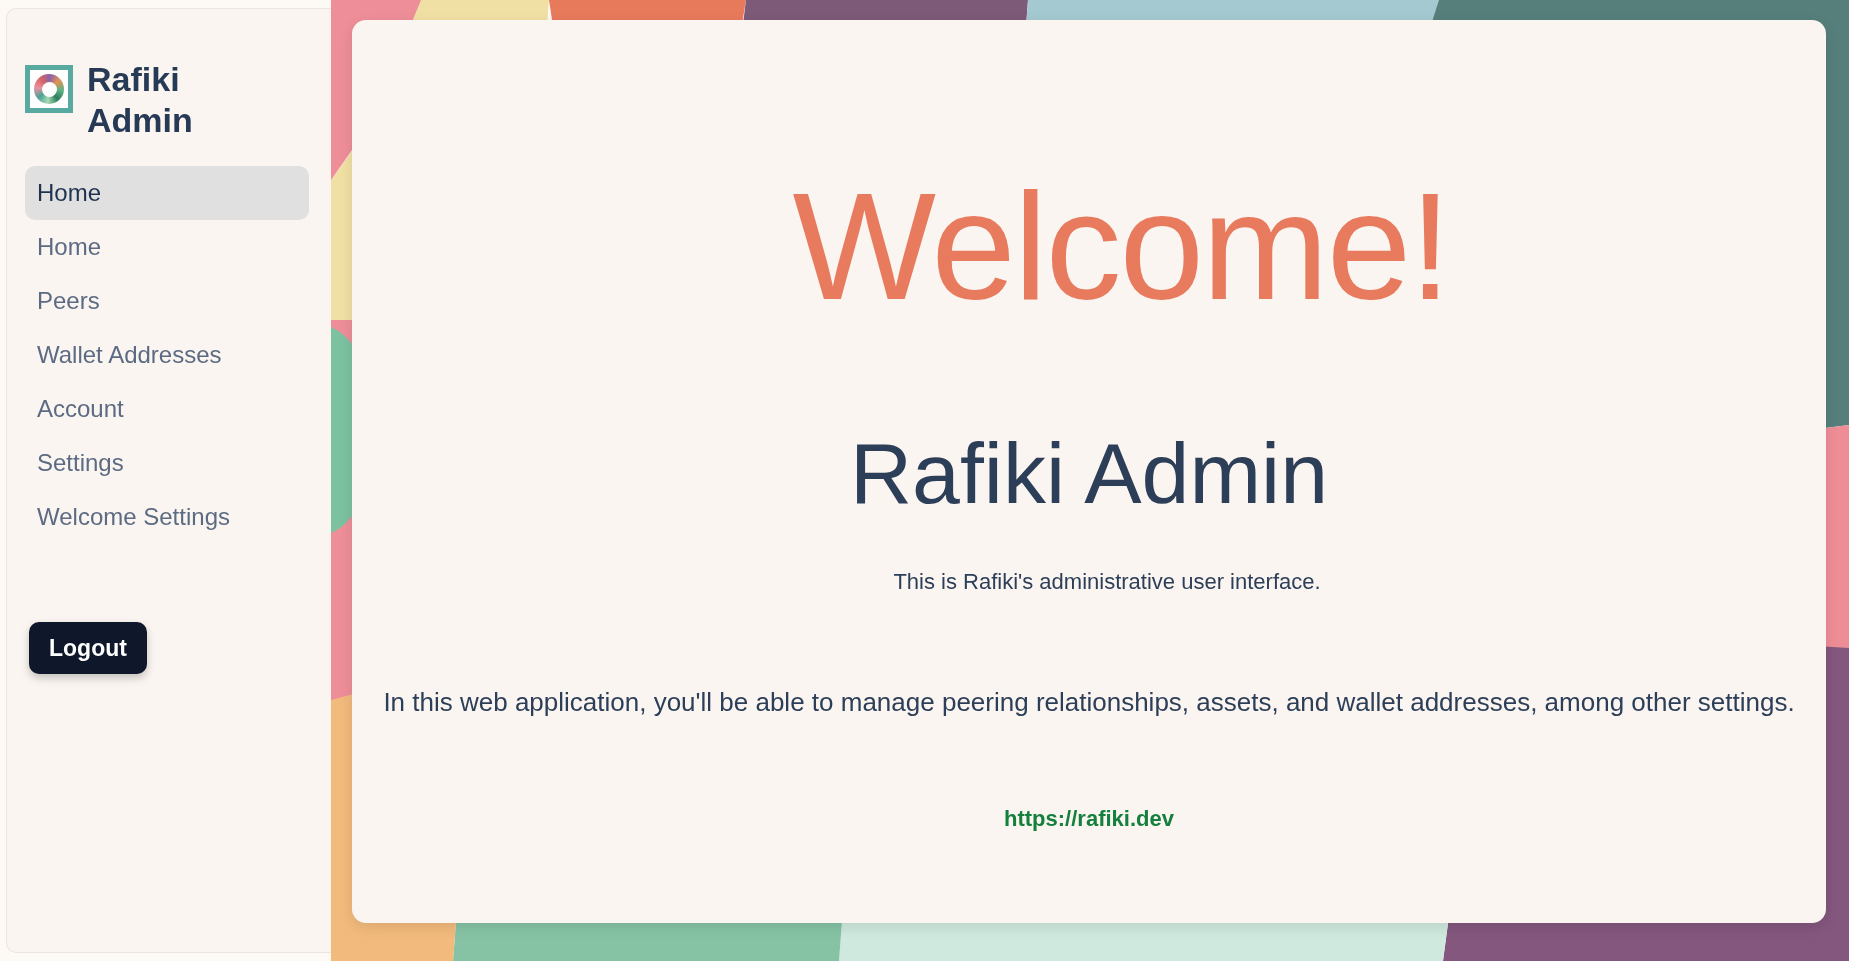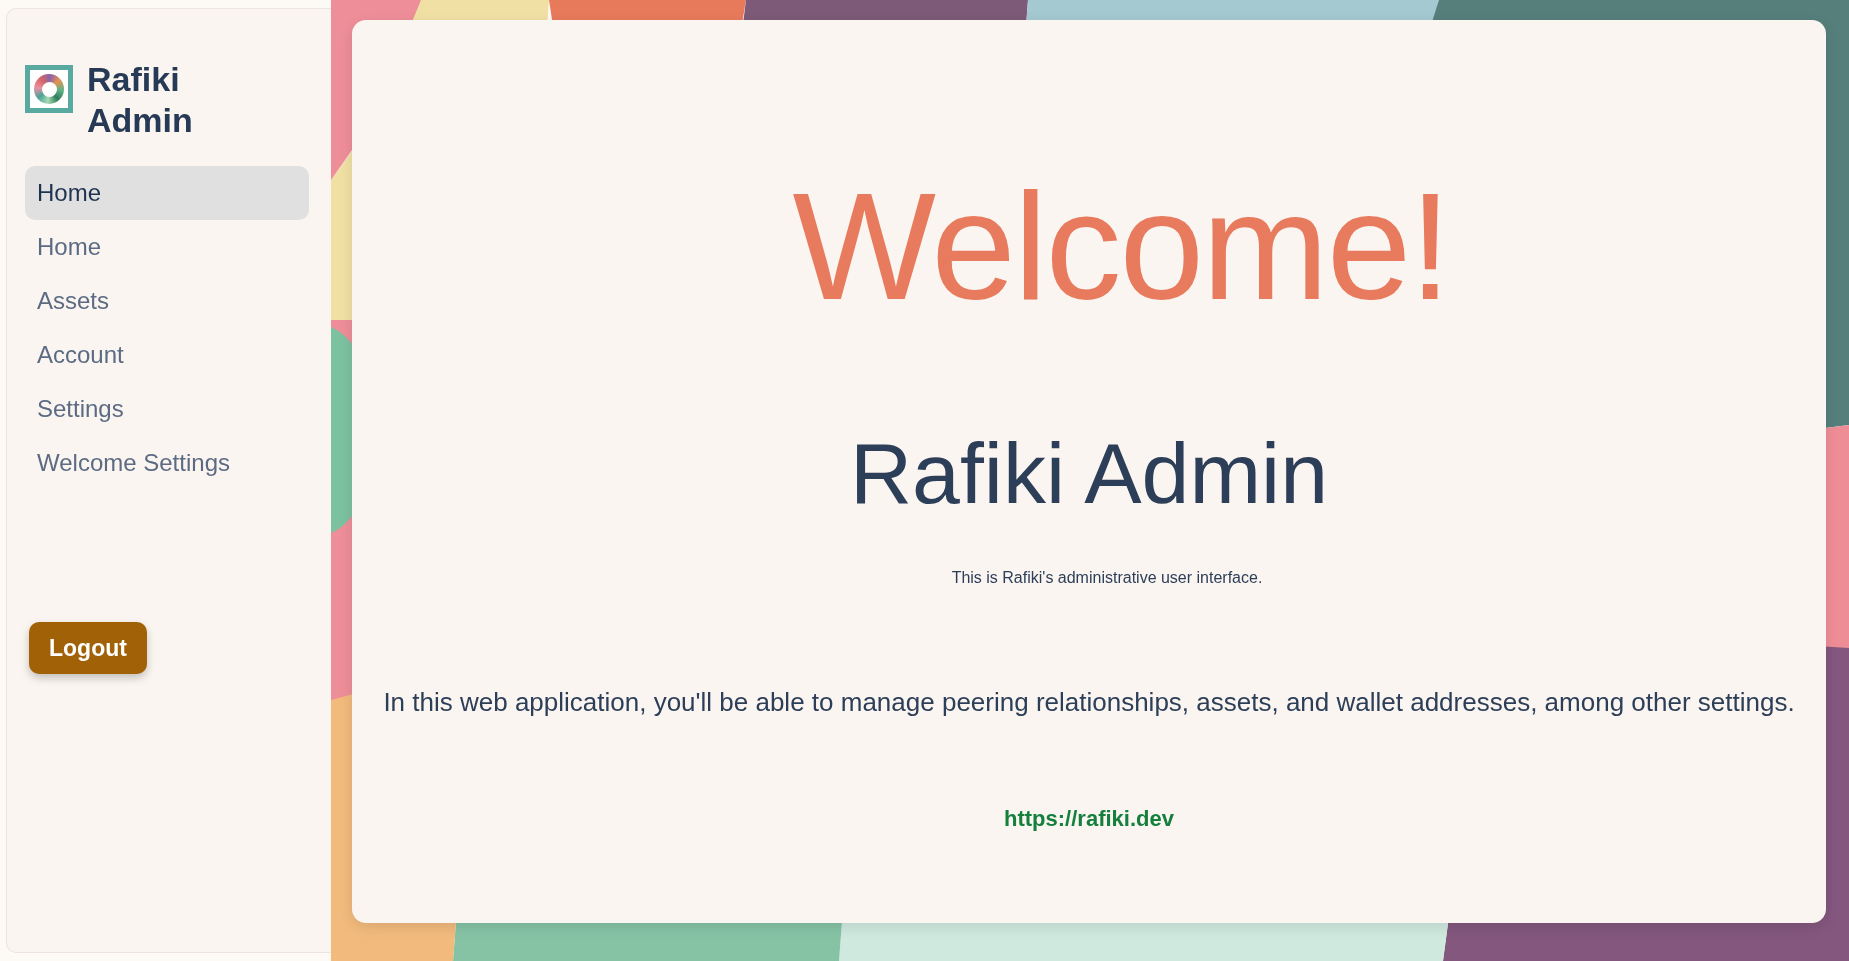--- a/index.html
+++ b/index.html
@@ -45,21 +45,21 @@
     width:284px; height:54px; 
     display:flex; align-items:center; padding-left:12px;
     font-size:24px; color:#5c6b83; border-radius:10px;
     cursor:pointer;
   }
   .nav-item.active { background:#e1e0e0; color:#1f3350; font-weight:500; }
 
   .logout-btn {
     position:absolute; left:22px; top:613px;
     min-width:104px; height:52px; padding:11px 20px;
-    background:#a16207; color:#ffffff;
+    background:#0f172a; color:#ffffff;
     font-family:"Liberation Sans", sans-serif;
     font-size:23px; font-weight:700;
     border:none; border-radius:10px;
     box-shadow:0 4px 8px rgba(0,0,0,0.22);
     cursor:pointer;
   }
 
   
   .card {
     position:absolute; left:352px; top:20px; width:1474px; height:903px;
@@ -72,21 +72,21 @@
     text-align:center; font-size:152px; font-weight:300; line-height:1;
     color:#e87a5e; letter-spacing:-2px;margin-left:32px;
   }
   .card .heading {
     position:absolute; top:410px; left:0; width:100%;
     text-align:center; font-size:86px; font-weight:300; line-height:1;
     color:#2c3e58;
   }
   .card .subtitle {
     position:absolute; top:549px; left:0; width:100%;
-    text-align:center; font-size:16px; color:#2c3e58;padding-left:36px;
+    text-align:center; font-size:22px; color:#2c3e58;padding-left:36px;
   }
   .card .description {
     position:absolute; top:667px; left:0; width:100%;
     text-align:center; font-size:26px; color:#2c3e58;
   }
   .card .site-link {
     position:absolute; top:786px; left:0; width:100%;
     text-align:center; font-size:22px; font-weight:700; color:#15803d;
     text-decoration:none;
   }
@@ -121,21 +121,24 @@
   </div>
 
   <nav class="nav">
     <div class="nav-item active">
       <span>Home</span>
     </div>
     <div class="nav-item">
       <span>Home</span>
     </div>
     <div class="nav-item">
-      <span>Assets</span>
+      <span>Peers</span>
+    </div>
+    <div class="nav-item">
+      <span>Wallet Addresses</span>
     </div>
     <div class="nav-item">
       <span>Account</span>
     </div>
     <div class="nav-item">
       <span>Settings</span>
     </div>
     <div class="nav-item">
       <span>Welcome Settings</span>
     </div>

